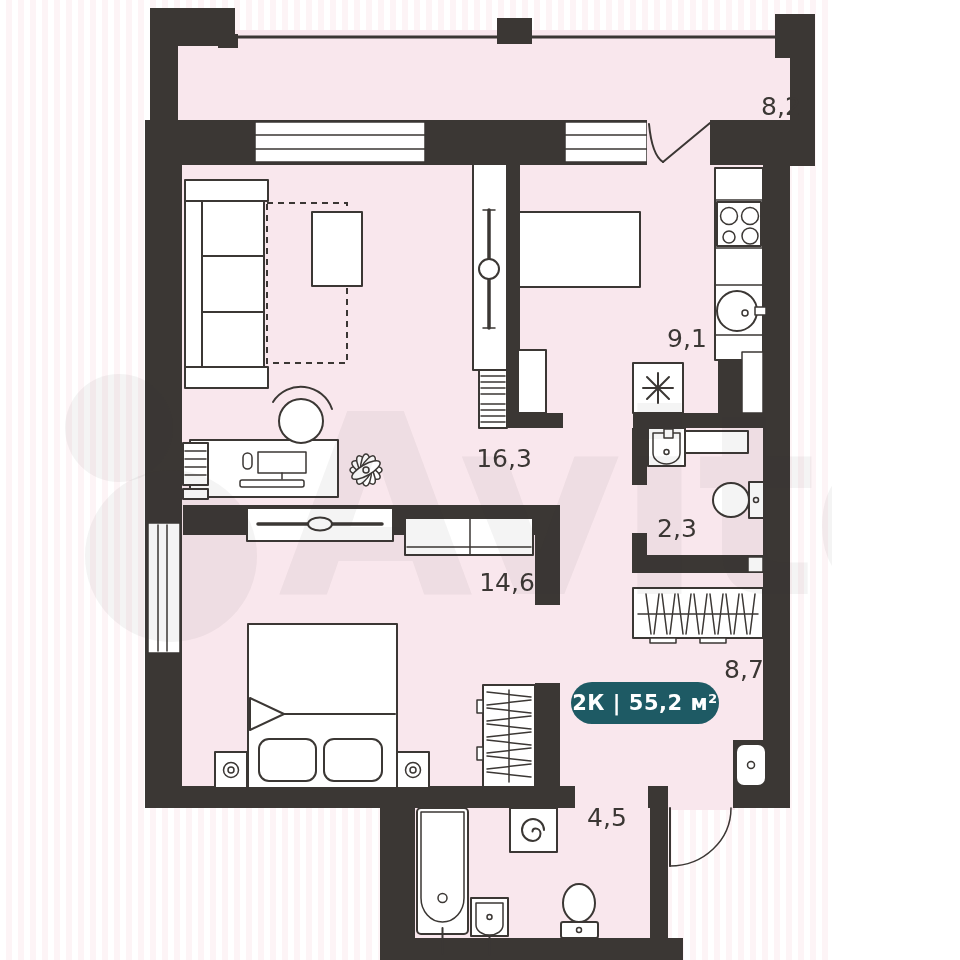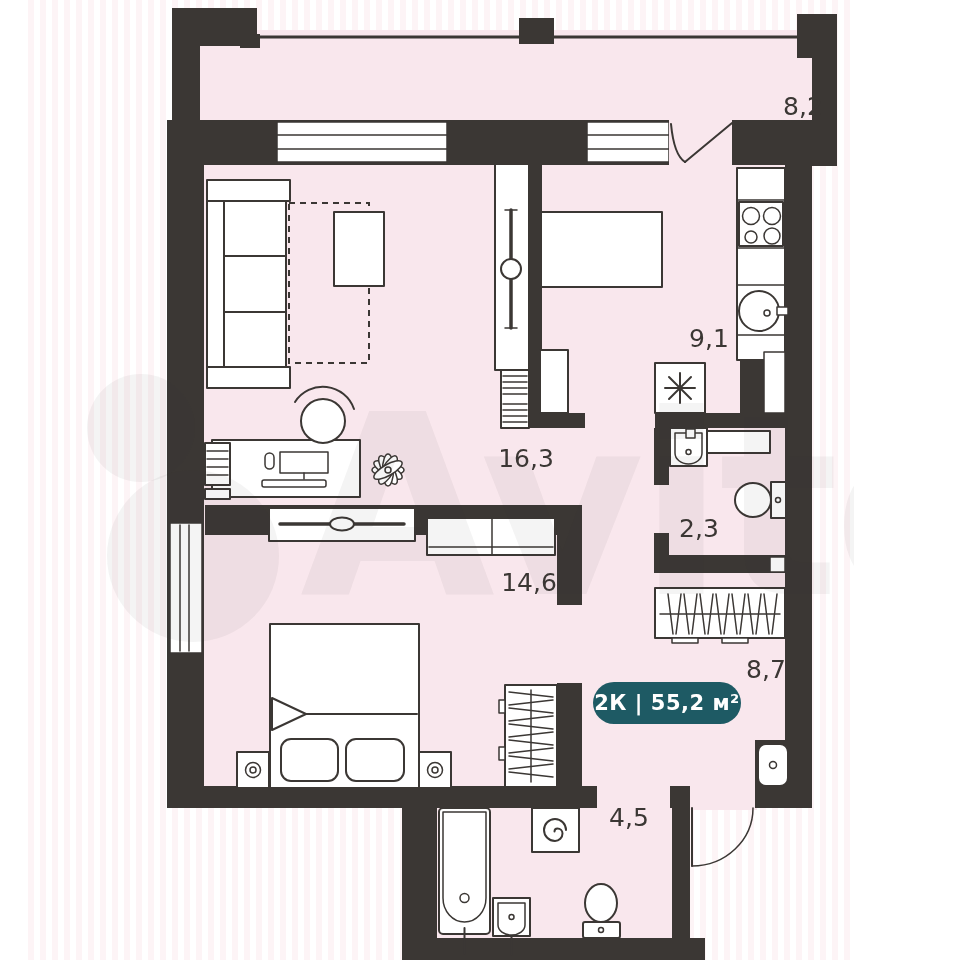--- a/index.html
+++ b/index.html
@@ -1,17 +1,17 @@
 <!DOCTYPE html>
 <html><head>
 <meta charset="utf-8">
 <style>
   html,body{margin:0;padding:0;background:#ffffff;}
   .stage{position:relative;width:832px;height:960px;overflow:hidden;
-         font-family:"DejaVu Sans", sans-serif;padding-left:22px;}
+         font-family:"DejaVu Sans", sans-serif;}
   svg{display:block;}
   .fw{fill:#ffffff;stroke:#3B3734;stroke-width:2;stroke-linejoin:round;stroke-linecap:round;}
   .fl{fill:none;stroke:#3B3734;stroke-width:2;stroke-linejoin:round;stroke-linecap:round;}
   .fl3{fill:none;stroke:#3B3734;stroke-width:3.5;stroke-linecap:round;}
   .thin{stroke-width:1.5;}
   .wall{fill:#3B3734;stroke:none;}
   .floor{fill:#F9E7ED;stroke:none;}
   .lbl{font-family:"DejaVu Sans",sans-serif;font-size:25px;fill:#3B3734;text-anchor:middle;}
   .badge-bg{fill:#1E5A64;}
   .badge-t{font-family:"DejaVu Sans",sans-serif;font-weight:bold;font-size:21px;fill:#FFFFFF;

